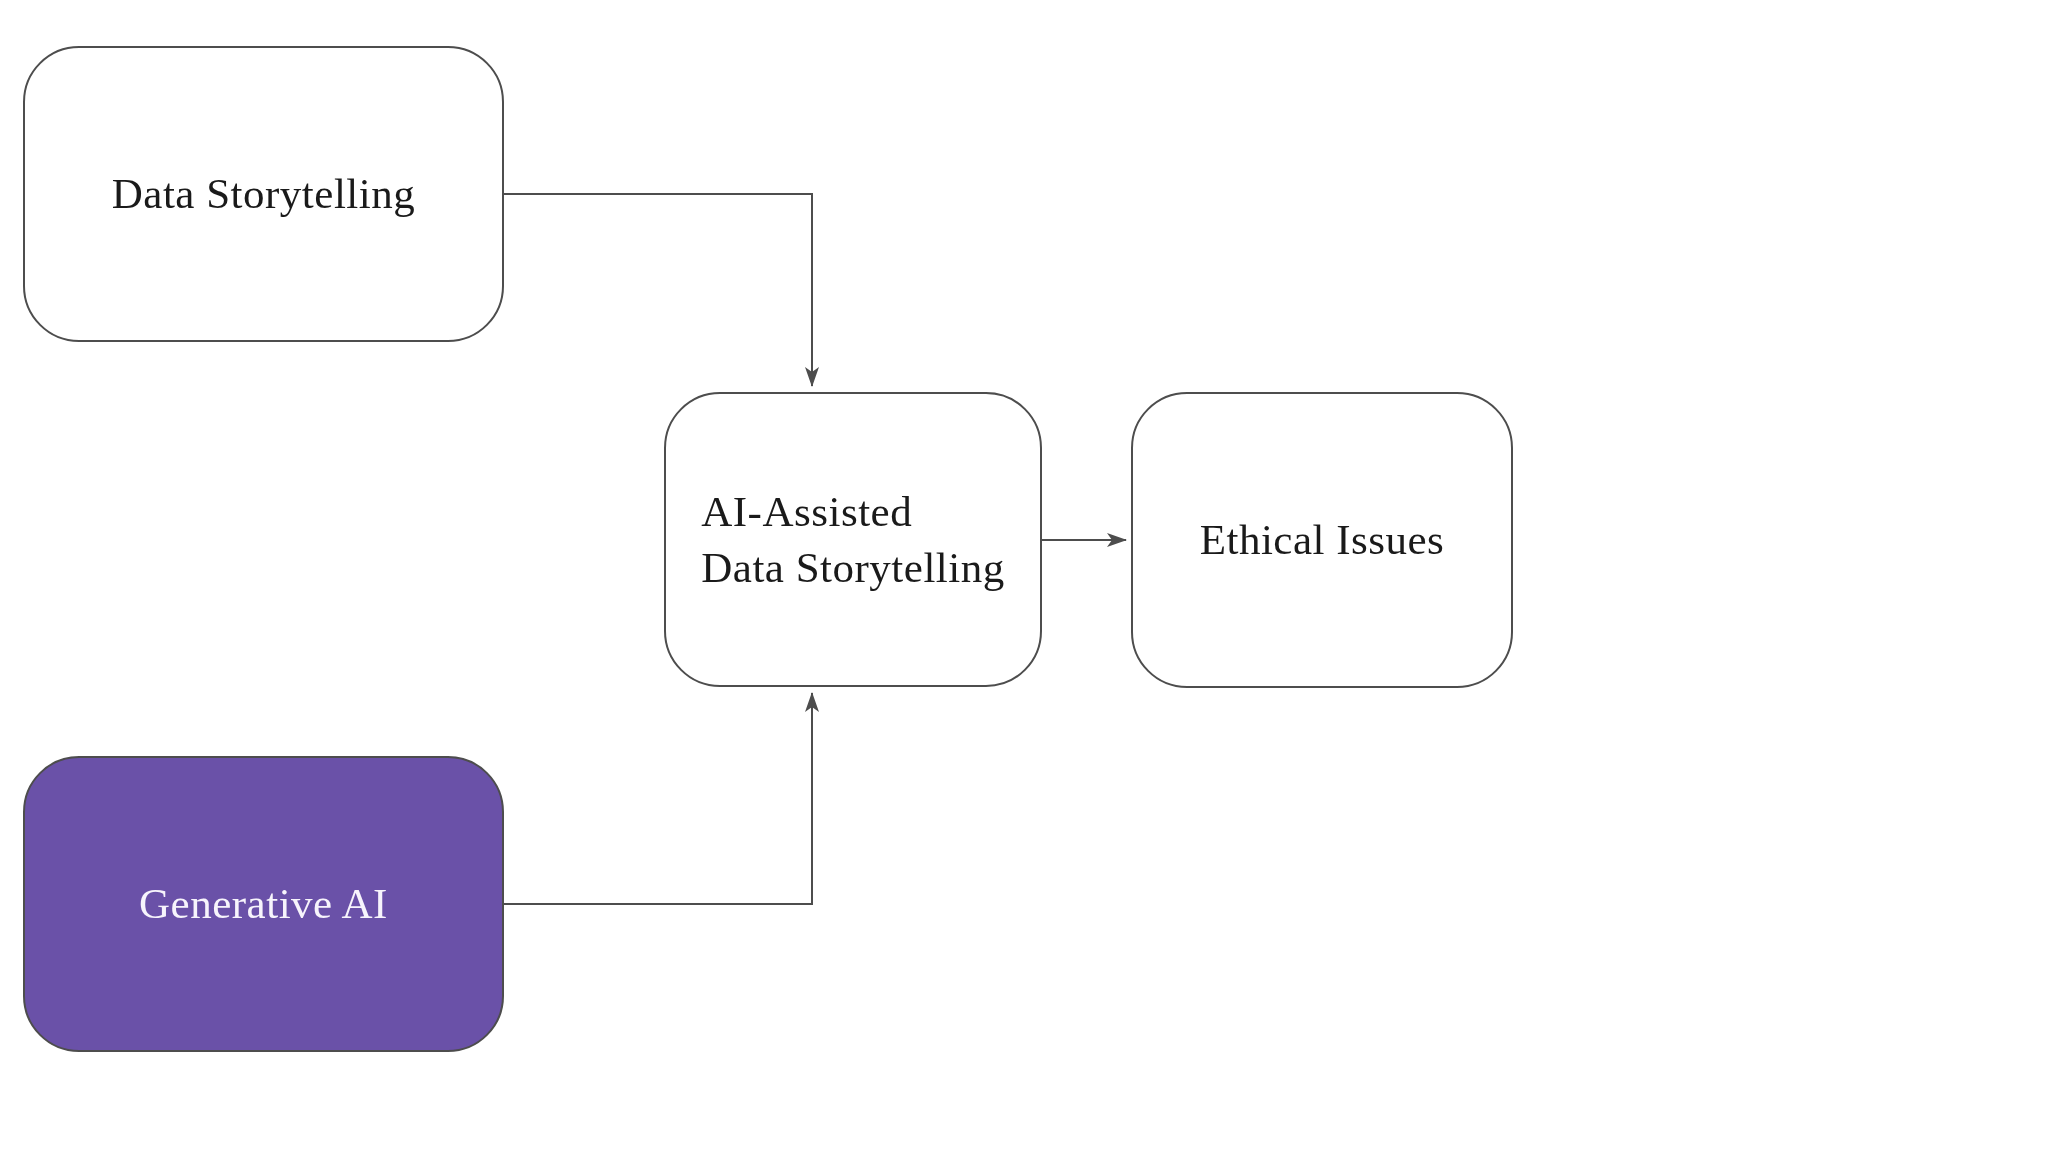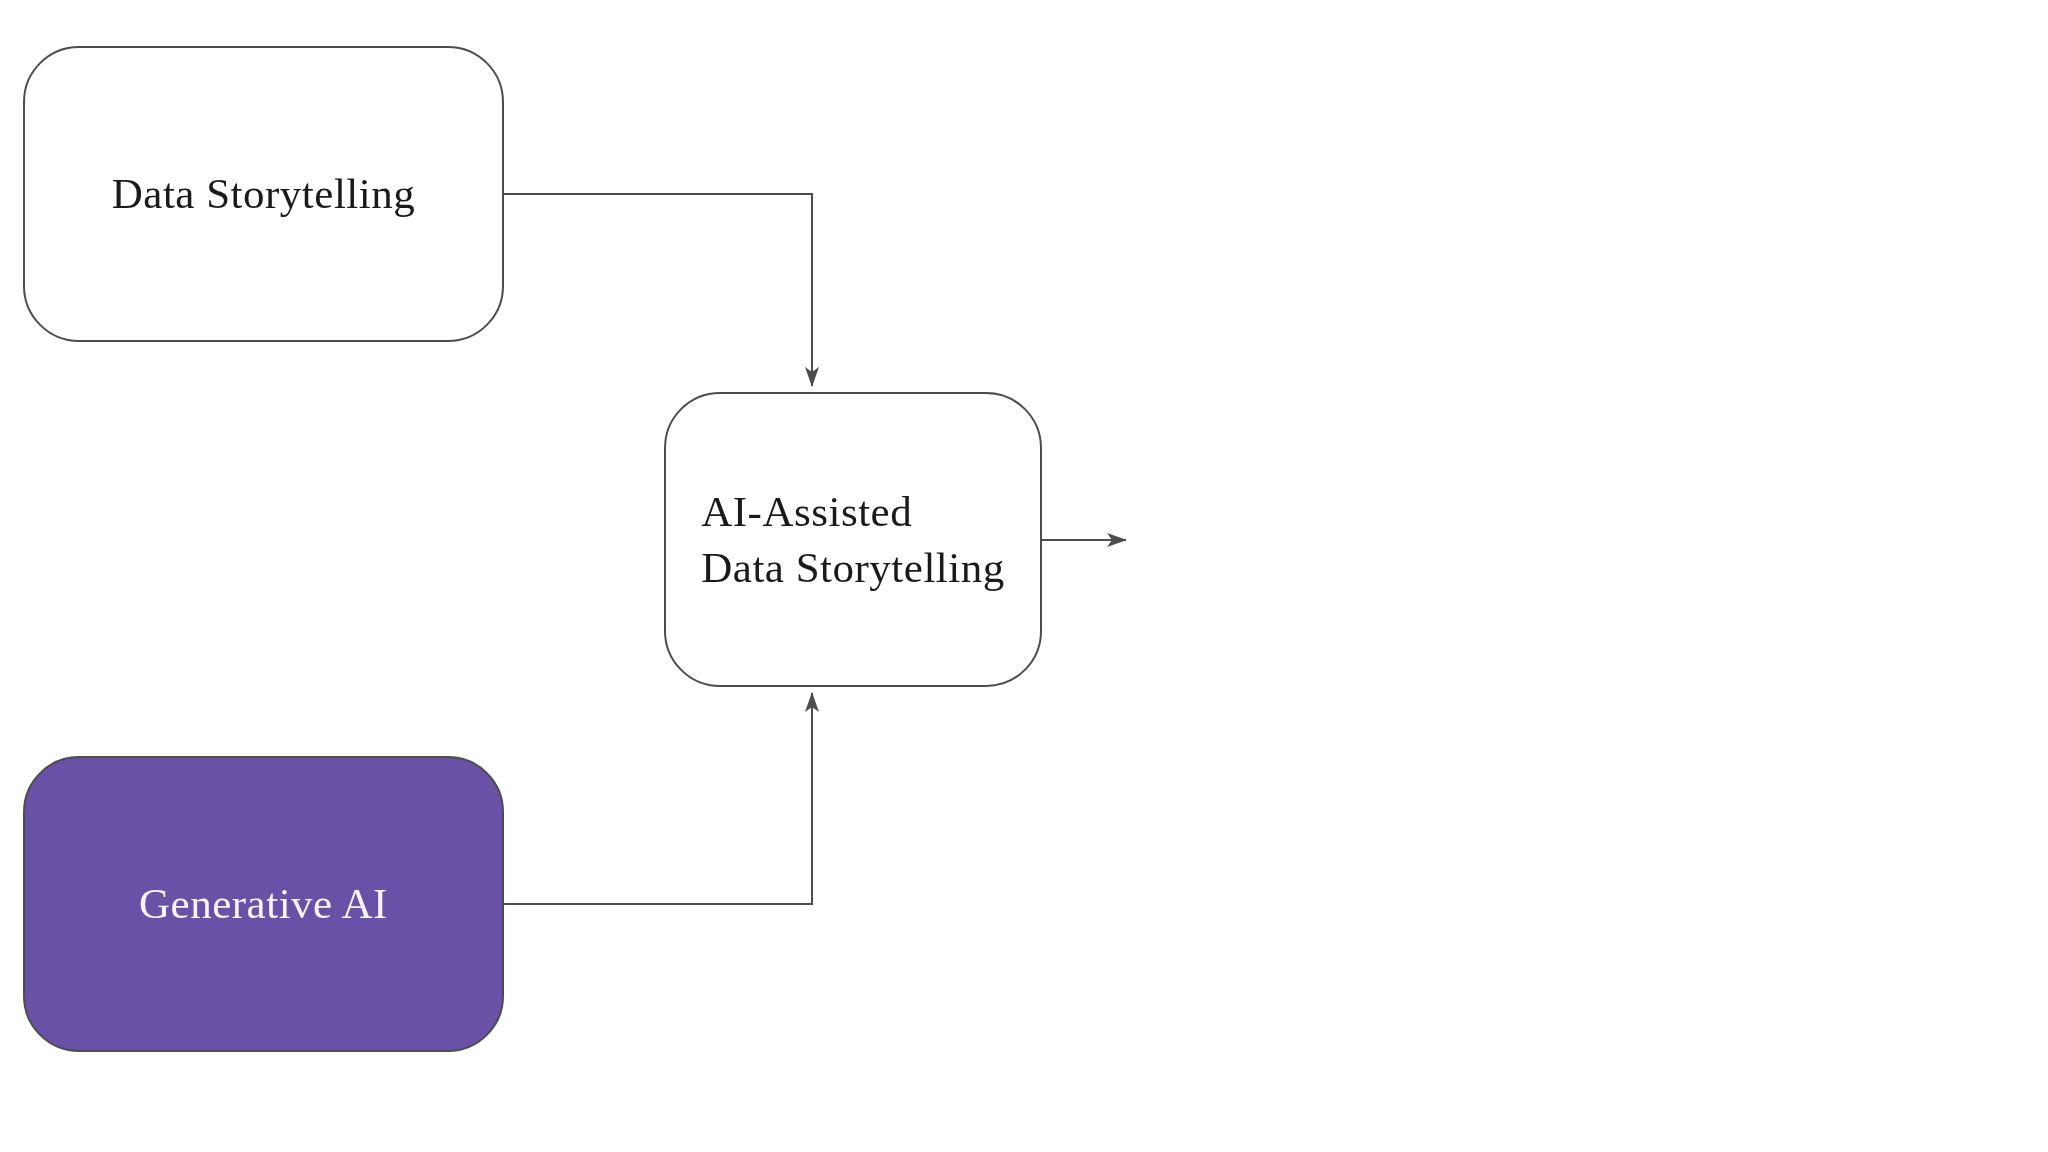--- a/index.html
+++ b/index.html
@@ -79,14 +79,17 @@
 
   <div class="node accent" id="node-generative-ai">
     <span class="label">Generative AI</span>
   </div>
 
   <div class="node" id="node-ai-assisted">
     <span class="label">AI-Assisted
 Data Storytelling</span>
   </div>
 
+  <div class="node" id="node-ethical-issues">
+    <span class="label">Ethical Issues</span>
+  </div>
 
 </div>
 
 </body></html>

